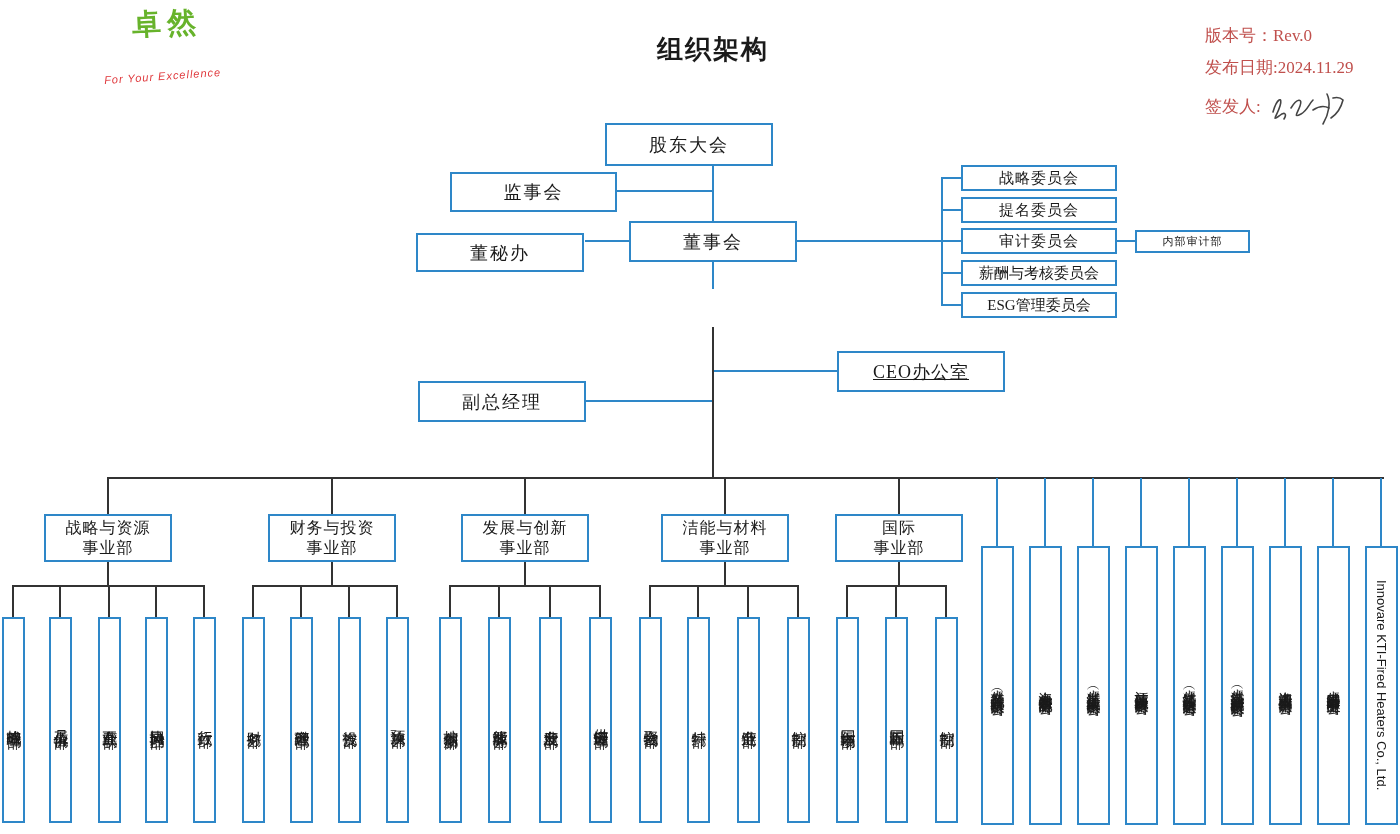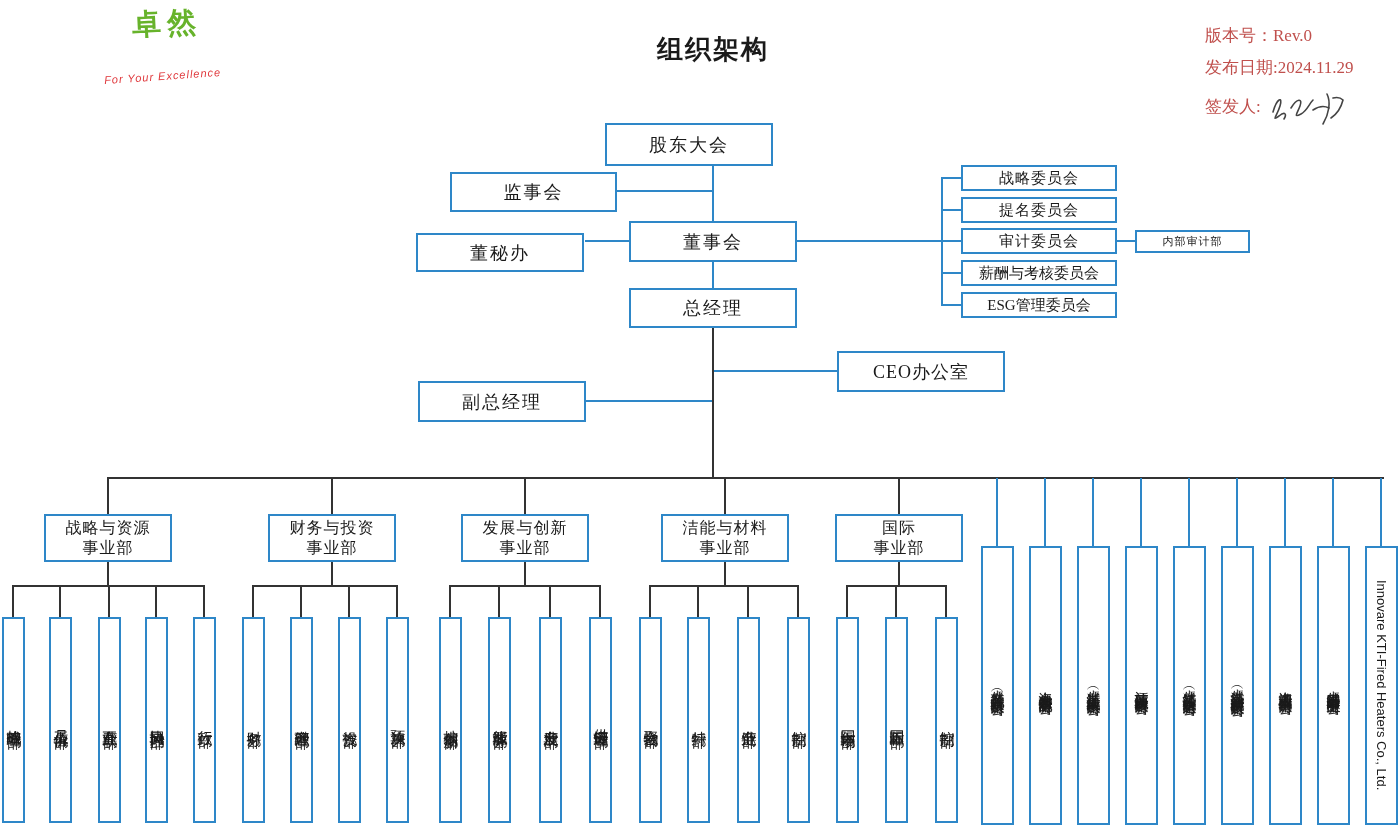--- a/index.html
+++ b/index.html
@@ -143,22 +143,21 @@
   <div class="vl blue" style="left:1188px;top:478px;height:68px;"></div>
   <div class="vl blue" style="left:1236px;top:478px;height:68px;"></div>
   <div class="vl blue" style="left:1284px;top:478px;height:68px;"></div>
   <div class="vl blue" style="left:1332px;top:478px;height:68px;"></div>
   <div class="vl blue" style="left:1380px;top:478px;height:68px;"></div>
 
   <div class="box" style="left:605px;top:123px;width:168px;height:43px;">股东大会</div>
   <div class="box" style="left:418px;top:172px;width:167px;height:40px;margin-left:32px;">监事会</div>
   <div class="box" style="left:416px;top:221px;width:168px;height:39px;margin-top:12px;">董秘办</div>
   <div class="box" style="left:629px;top:221px;width:168px;height:41px;">董事会</div>
-  <div class="box" style="left:629px;top:288px;width:168px;height:40px;">总经理</div>
-  <div class="box" style="left:837px;top:351px;width:168px;height:41px;letter-spacing:1px;">CEO办公室</div>
+  <div class="box" style="left:837px;top:351px;width:168px;height:41px;letter-spacing:1px;text-decoration:underline;">CEO办公室</div>
   <div class="box" style="left:418px;top:381px;width:168px;height:41px;">副总经理</div>
 
   <div class="cbox" style="left:961px;top:165px;">战略委员会</div>
   <div class="cbox" style="left:961px;top:197px;">提名委员会</div>
   <div class="cbox" style="left:961px;top:228px;text-align:center;">审计委员会</div>
   <div class="cbox" style="left:961px;top:260px;letter-spacing:0;">薪酬与考核委员会</div>
   <div class="cbox" style="left:961px;top:292px;letter-spacing:0;">ESG管理委员会</div>
   <div class="cbox" style="left:1135px;top:230px;width:115px;height:23px;font-size:11px;">内部审计部</div>
 
   <div class="dbox" style="left:44px;">

